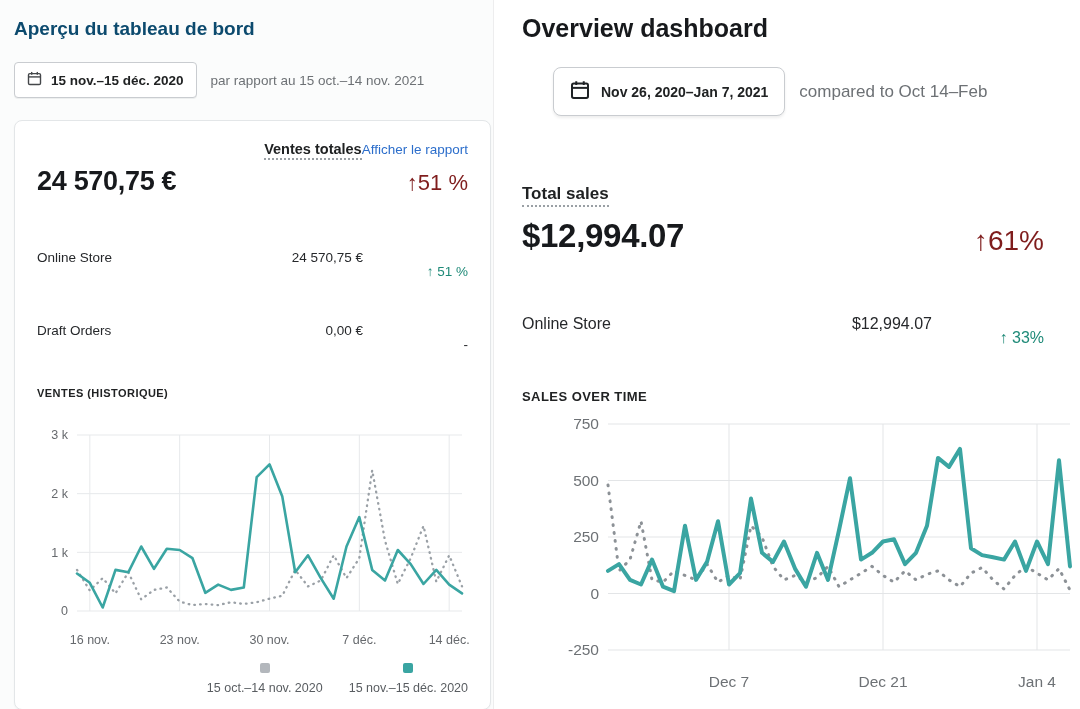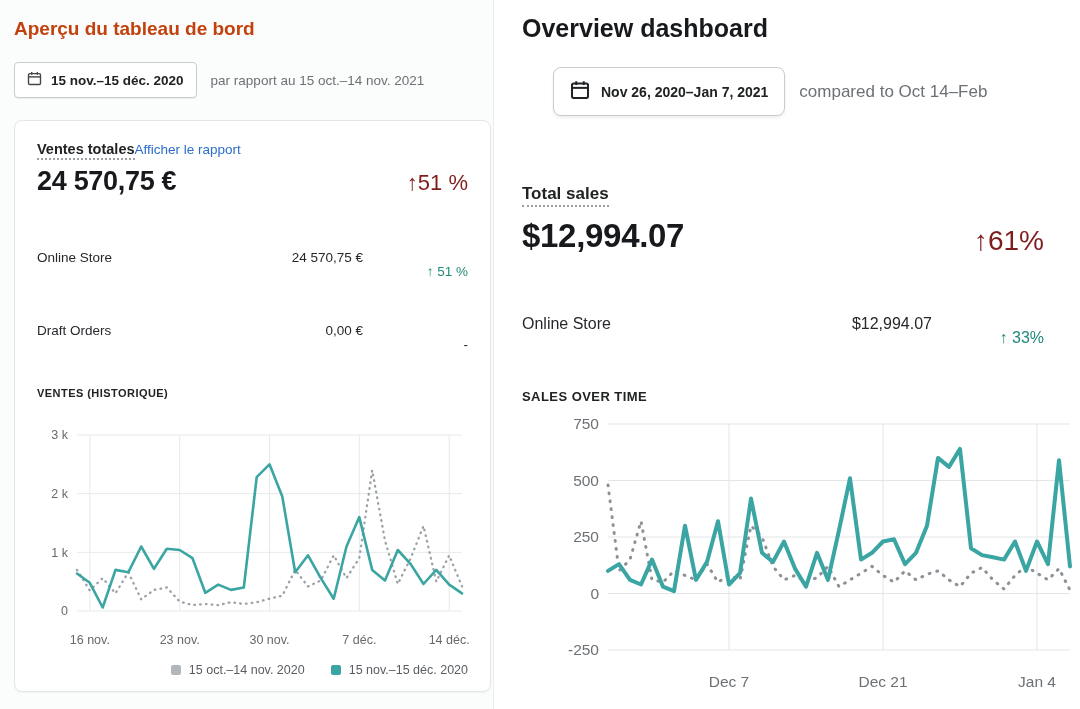--- a/index.html
+++ b/index.html
@@ -2,46 +2,46 @@
 <html><head>
 <meta charset="utf-8">
 <style>
   * { box-sizing: border-box; margin: 0; padding: 0; }
   html,body { background:#ffffff; }
   body { font-family: "Liberation Sans", sans-serif; color:#202223; }
   .stage { width:1080px; height:709px; display:flex; overflow:hidden; background:#fff; }
 
   
   .panel-left { width:493px; flex:0 0 493px; background:#fbfcfc; padding:16px 2px 0 14px; }
-  .title-fr { font-size:19px; font-weight:700; color:#c2410c; margin:2px 0 22px; }
+  .title-fr { font-size:19px; font-weight:700; color:#0c4a6e; margin:2px 0 22px; }
   .date-row { display:flex; align-items:center; gap:14px; margin-bottom:22px; }
   .date-btn { display:inline-flex; align-items:center; gap:9px; background:#fff;
       border:1px solid #c9ccd0; border-radius:4px; padding:8px 12px;
       font-family:inherit; font-size:13.5px; font-weight:600; color:#202223;
       box-shadow:0 1px 0 rgba(22,29,37,.06); cursor:pointer; white-space:nowrap; }
   .compare { font-size:13.5px; color:#6d7175; white-space:nowrap; }
 
   .card { background:#fff; border:1px solid #e3e6e8; border-radius:8px;
       box-shadow:0 1px 2px rgba(0,0,0,.04); width:477px; padding:20px 22px 14px; }
-  .card-head { display:flex; justify-content:flex-start; align-items:baseline; margin-bottom:0; }
+  .card-head { display:flex; justify-content:flex-end; align-items:baseline; margin-bottom:0; }
   .metric-title { font-size:14.5px; font-weight:700; color:#202223;
       border-bottom:2px dotted #9aa0a5; padding-bottom:1px; cursor:default; }
   .report-link { font-size:13.5px; color:#2c6ecb; text-decoration:none; cursor:pointer; }
   .metric-row { display:flex; justify-content:space-between; align-items:flex-start; margin:6px 0 24px; }
   .big-number { font-size:27px; font-weight:700; color:#17191c; letter-spacing:-0.3px; }
   .big-trend { font-size:22px; color:#7f1d1d; padding-top:4px; }
   .data-row { display:flex; align-items:center; padding:15px 0; font-size:13.5px; color:#26282b; }
   .row-label { flex:1; }
   .row-value { width:130px; text-align:right; }
   .row-trend { width:105px; text-align:right;margin-top:28px; }
   .row-trend.pos { color:#1f8a78; }
   .chart-caption { font-size:11px; font-weight:700; letter-spacing:.45px; color:#202223; margin:20px 0 24px; }
   .legend { display:flex; justify-content:flex-end; align-items:center; gap:26px;
       margin-top:12px; font-size:12.5px; color:#595d61; }
-  .legend-item { display:inline-flex; align-items:center; gap:8px; }
+  .legend-item { display:inline-flex; align-items:center; gap:8px;flex-direction:column; }
   .legend-swatch { display:inline-block; width:10px; height:10px; border-radius:2px; background:#b3b7bc; }
 
   
   .panel-right { flex:1; background:#ffffff; border-left:1px solid #ededee; padding:12px 0 0 28px; overflow:hidden; }
   .title-en { font-size:25px; font-weight:700; color:#17191c; margin:2px 0 24px; }
   .date-btn.lg { padding:12px 16px; font-size:14px; border-radius:8px;
       box-shadow:0 2px 3px rgba(0,0,0,.07); gap:11px;margin-left:31px; }
   .compare.lg { font-size:17px; }
   .right-content { width:522px; }
   .panel-right .metric-title { font-size:17px; display:inline-block; margin-top:46px; }

